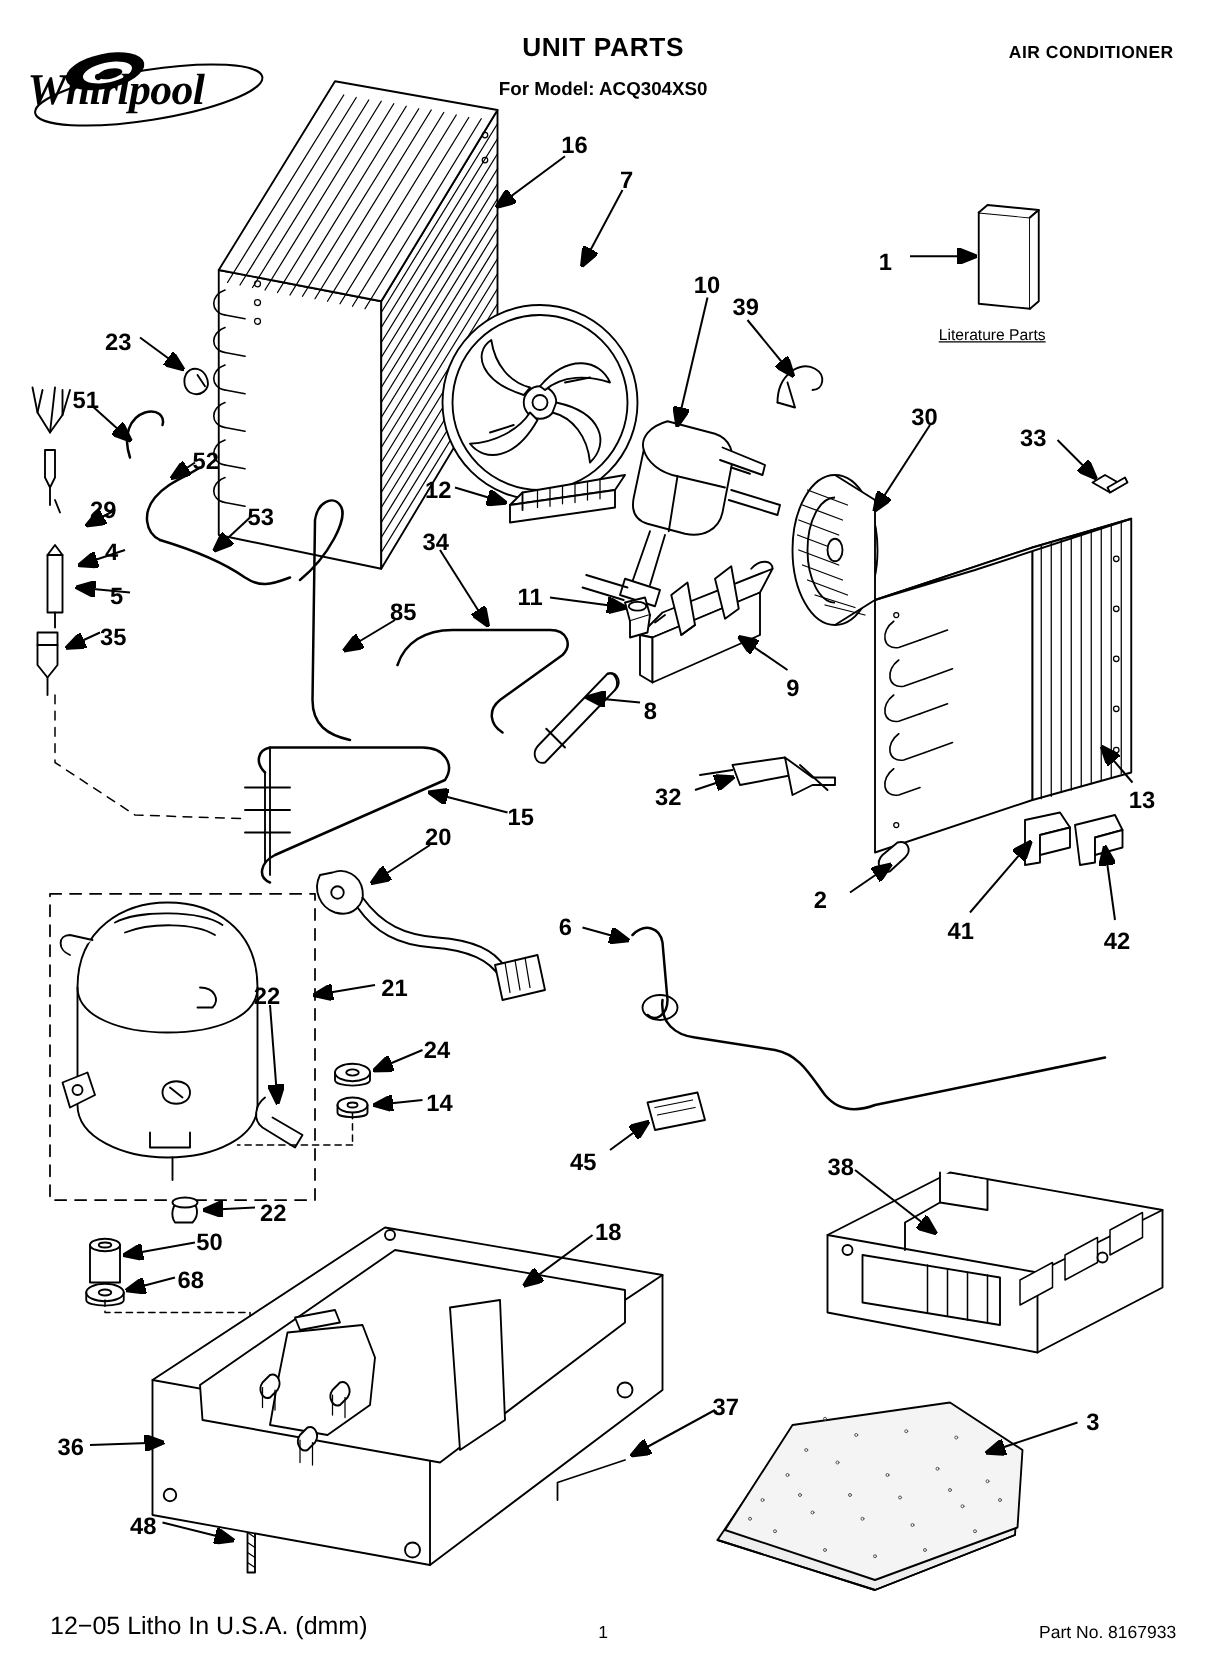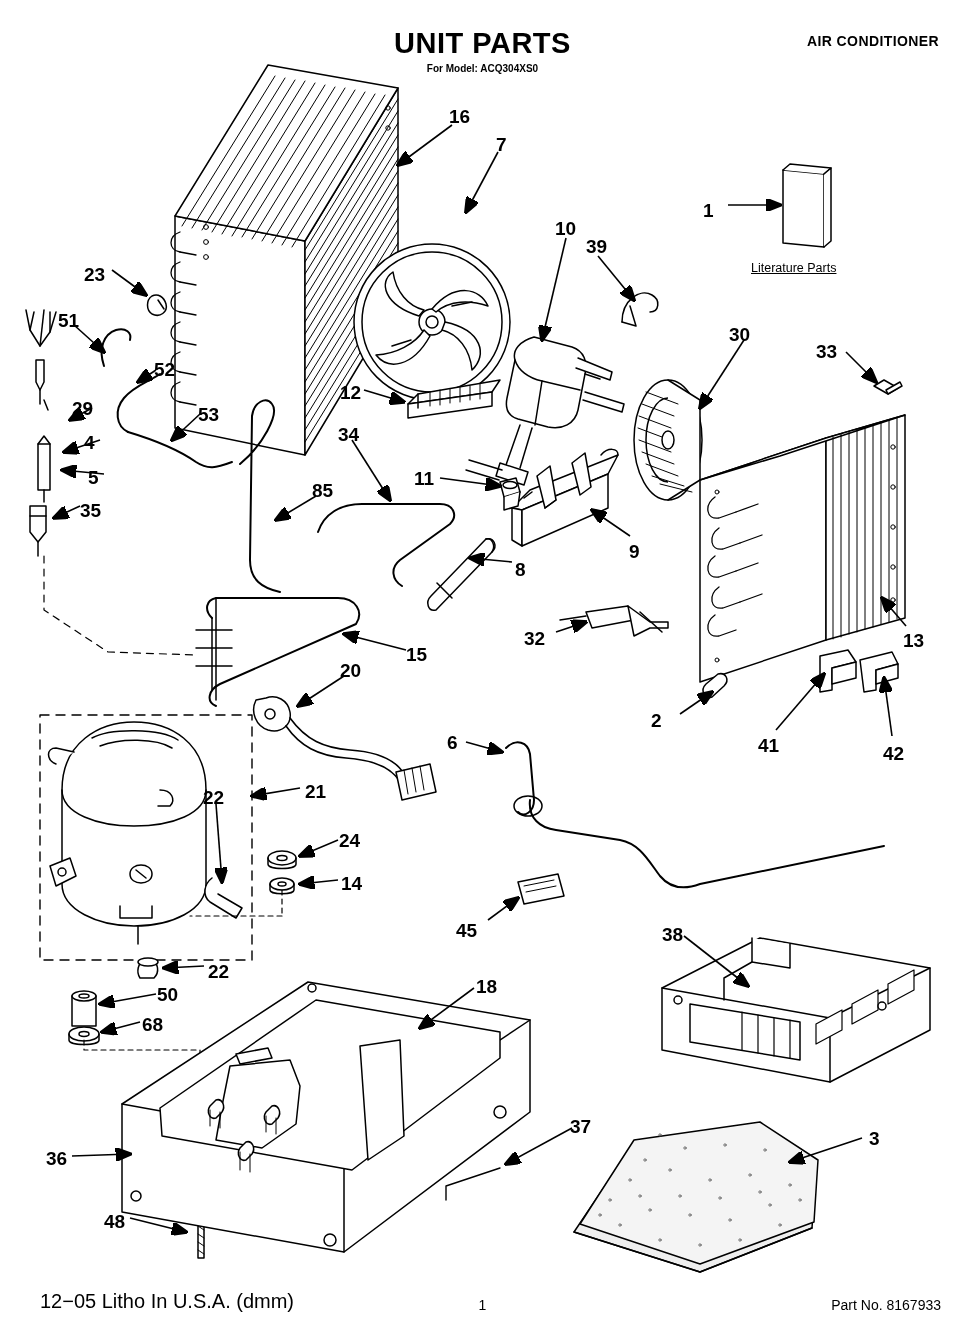--- a/index.html
+++ b/index.html
@@ -38,31 +38,31 @@
     font-size: 35px;
     letter-spacing: -0.5px;
     color: #000;
   }
   .title {
     position: absolute;
     left: 0;
     right: 0;
     top: 27px;
     text-align: center;
-    font-size: 29px;
+    font-size: 21px;
     font-weight: bold;
     letter-spacing: 0.5px;
   }
   .subtitle {
     position: absolute;
     left: 0;
     right: 0;
     top: 63px;
     text-align: center;
-    font-size: 10px;
+    font-size: 15px;
     font-weight: bold;
   }
   .category {
     position: absolute;
     right: 26px;
     top: 33px;
     font-size: 14px;
     font-weight: bold;
     letter-spacing: 0.4px;
   }
@@ -111,20 +111,31 @@
     width: 965px;
     height: 1333px;
     pointer-events: none;
   }
 </style>
 </head>
 <body>
 
 <div class="page">
 
+  <div class="brand">
+    <svg width="195" height="78" viewBox="0 0 195 78">
+      <ellipse cx="97" cy="48" rx="92" ry="20" fill="none" stroke="#000" stroke-width="1.6" transform="rotate(-9 97 48)"></ellipse>
+      <g transform="translate(30,14)">
+        <ellipse cx="32" cy="15" rx="32" ry="14" fill="#000" transform="rotate(-12 32 15)"></ellipse>
+        <ellipse cx="34" cy="16" rx="20" ry="8" fill="#fff" transform="rotate(-12 34 16)"></ellipse>
+        <ellipse cx="36" cy="17" rx="10" ry="4" fill="#000" transform="rotate(-12 36 17)"></ellipse>
+      </g>
+    </svg>
+    <div class="brand-word">Whirlpool</div>
+  </div>
 
   <div class="title">UNIT PARTS</div>
   <div class="subtitle">For Model: ACQ304XS0</div>
   <div class="category">AIR CONDITIONER</div>
 
   <svg class="art" viewBox="0 0 965 1333">
     <g fill="none" stroke="#000" stroke-width="1.5" stroke-linejoin="round" stroke-linecap="round">
 
       <g>
         <path d="M175 216 L305 241 L305 455 L175 428 Z" fill="#fff"></path>

